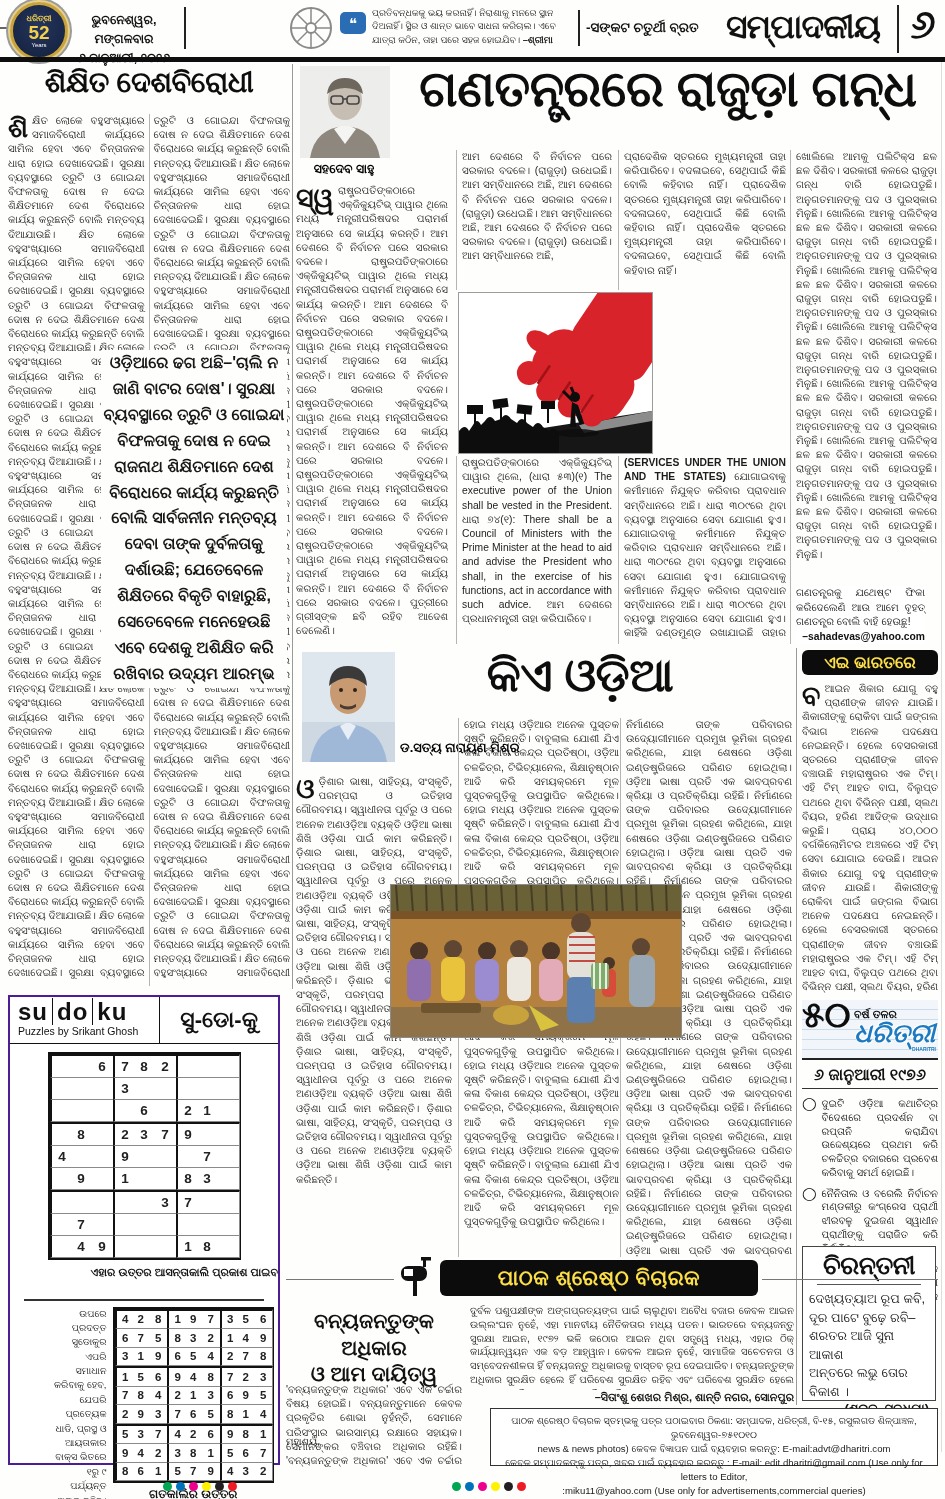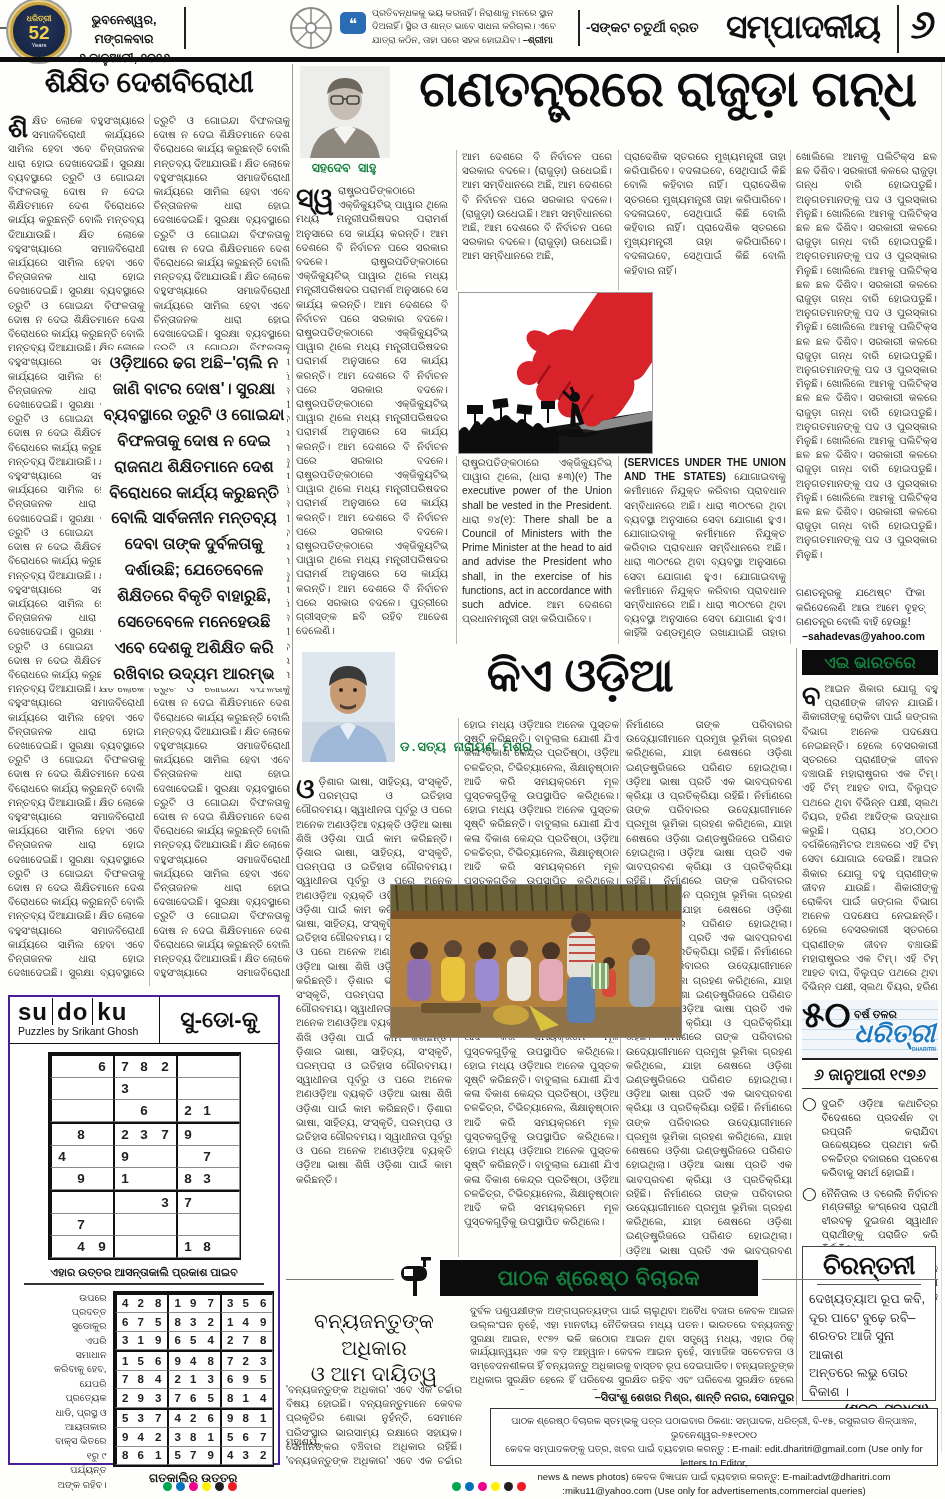--- a/index.html
+++ b/index.html
@@ -5,22 +5,22 @@
   html,body{margin:0;padding:0;background:#888;}
   #page{position:relative;width:945px;height:1499px;background:#fefefc;margin:0 auto;
         font-family:"Liberation Sans","DejaVu Sans",sans-serif;color:#111;overflow:hidden;}
   .abs{position:absolute;}
   .jtext{text-align:justify;overflow:hidden;line-height:1.38;font-size:10.3px;color:#1c1c1c;}
   .dropcap{float:left;font-size:27px;line-height:.9;font-weight:bold;margin:2px 4px 0 0;color:#111;}
   .rule-v{background:#9a9a9a;width:1px;}
   .rule-h{background:#9a9a9a;height:1px;}
   .colrule{border-left:1px solid #b5b5b5;padding-left:5px;}
   .headline{font-weight:900;color:#0d0d0d;text-align:center;letter-spacing:-.5px;}
-  .byline{font-weight:bold;font-size:12.5px;color:#15803d;font-family:Liberation Mono, monospace;}
-  .blackbar{background:#0c0c0c;color:#15803d;font-weight:bold;text-align:center;}
+  .byline{font-weight:bold;font-size:12.5px;color:#000000;}
+  .blackbar{background:#0c0c0c;color:#fde047;font-weight:bold;text-align:center;border-radius:6px;}
   .bullet-item{display:flex;gap:5px;margin:0 0 7px 0;font-size:10.2px;line-height:1.35;text-align:justify;}
   .bullet-item .ring{font-size:13px;line-height:1;font-weight:bold;color:#111;}
   .sgrid{display:grid;border:2px solid #111;background:#fff;}
   .sgrid .cell{display:flex;align-items:center;justify-content:center;
                border-right:1px solid #8a8a8a;border-bottom:1px solid #8a8a8a;
                font-weight:bold;color:#222;background:#fff;}
   .sgrid .cell.bl{border-left:2px solid #111;} .sgrid .cell.bt{border-top:2px solid #111;}
   .pg{--cs:21px;} .pg .cell{width:var(--cs);height:var(--cs);font-size:13.5px;}
   .sg{--cs:17.5px;} .sg .cell{width:var(--cs);height:var(--cs);font-size:11.5px;}
   .endnote{font-weight:bold;text-align:right;background:#fff;}
@@ -390,21 +390,21 @@
           <div class="cell">4</div>
           <div class="cell">9</div>
           <div class="cell bl"></div>
           <div class="cell"></div>
           <div class="cell"></div>
           <div class="cell bl">1</div>
           <div class="cell">8</div>
           <div class="cell"></div>
         </div>
     </div>
-    <div style="text-align:center;font-size:11px;font-weight:bold;margin:6px 0 4px;">ଏହାର ଉତ୍ତର ଆସନ୍ତାକାଲି ପ୍ରକାଶ ପାଇବ</div>
+    <div style="text-align:right;font-size:11px;font-weight:bold;margin:6px 0 20px;">ଏହାର ଉତ୍ତର ଆସନ୍ତାକାଲି ପ୍ରକାଶ ପାଇବ</div>
     <div class="rule-h" style="margin:0 14px;background:#333;height:1.5px;"></div>
     <div style="display:flex;gap:6px;padding:6px 4px 0 4px;">
       <div style="width:64px;font-size:9.6px;line-height:1.5;text-align:right;color:#222;margin-left:40px;">ଉପରେ ପ୍ରଦତ୍ତ ସୁଡୋକୁର ଏପରି ସମାଧାନ କରିବାକୁ ହେବ, ଯେପରି ପ୍ରତ୍ୟେକ ଧାଡି, ପ୍ରସ୍ଥ ଓ ଆୟତାକାର ବାକ୍ସ ଭିତରେ ୧ରୁ ୯ ପର୍ଯ୍ୟନ୍ତ ଅଙ୍କ ରହିବ।</div>
       <div style="flex:1;display:flex;flex-direction:column;align-items:center;">
         <div class="sgrid sg" style="grid-template-columns:repeat(9,17.5px);">
             <div class="cell bl bt">4</div>
             <div class="cell bt">2</div>
             <div class="cell bt">8</div>
             <div class="cell bl bt">1</div>
             <div class="cell bt">9</div>
@@ -496,37 +496,37 @@
     <svg width="36" height="42" viewBox="0 0 36 42">
       <rect x="3" y="10" width="26" height="15" rx="7" fill="#111"></rect>
       <rect x="6" y="13" width="9" height="7" fill="#fff"></rect>
       <rect x="15" y="25" width="4" height="15" fill="#111"></rect>
       <rect x="25" y="1" width="3" height="10" fill="#111"></rect>
       <rect x="23" y="1" width="10" height="3.5" fill="#111"></rect>
     </svg>
   </div>
   <div class="abs blackbar" style="left:440px;top:1260px;width:318px;height:36px;font-size:21px;line-height:36px;letter-spacing:.5px;">ପାଠକ ଶ୍ରେଷ୍ଠ ବିଚାରକ</div>
 
-  <div class="abs" style="left:286px;top:1308px;width:176px;text-align:center;font-weight:400;font-size:20.5px;line-height:1.3;">
+  <div class="abs" style="left:286px;top:1308px;width:176px;text-align:center;font-weight:700;font-size:20.5px;line-height:1.3;">
     <div>ବନ୍ୟଜନ୍ତୁଙ୍କ ଅଧିକାର</div>
     <div>ଓ ଆମ ଦାୟିତ୍ୱ</div>
   </div>
   <div class="abs" style="left:286px;top:1436px;font-size:10px;">ମହାଶୟ,</div>
   <div class="abs jtext" style="left:286px;top:1383px;width:176px;height:84px;">
     <span>'ବନ୍ୟଜନ୍ତୁଙ୍କ ଅଧିକାର' ଏବେ ଏକ ଚର୍ଚ୍ଚାର ବିଷୟ ହୋଇଛି। ବନ୍ୟଜନ୍ତୁମାନେ କେବଳ ପ୍ରକୃତିର ଶୋଭା ନୁହଁନ୍ତି, ସେମାନେ ପରିସଂସ୍ଥାର ଭାରସାମ୍ୟ ରକ୍ଷାରେ ସହାୟକ। ସେମାନଙ୍କର ବଞ୍ଚିବାର ଅଧିକାର ରହିଛି। 'ବନ୍ୟଜନ୍ତୁଙ୍କ ଅଧିକାର' ଏବେ ଏକ ଚର୍ଚ୍ଚାର ବିଷୟ ହୋଇଛି। ବନ୍ୟଜନ୍ତୁମାନେ କେବଳ ପ୍ରକୃତିର ଶୋଭା ନୁହଁନ୍ତି, ସେମାନେ ପରିସଂସ୍ଥାର ଭାରସାମ୍ୟ ରକ୍ଷାରେ ସହାୟକ। ସେମାନଙ୍କର ବଞ୍ଚିବାର ଅଧିକାର ରହିଛି।</span>
   </div>
   <div class="abs jtext" style="left:470px;top:1304px;width:324px;height:86px;font-size:10px;">
     <span>ଦୁର୍ବଳ ପଶୁପକ୍ଷୀଙ୍କ ଅଙ୍ଗପ୍ରତ୍ୟଙ୍ଗ ପାଇଁ ଚାଲୁଥିବା ଅବୈଧ ବଜାର କେବଳ ଆଇନ ଉଲ୍ଲଂଘନ ନୁହେଁ, ଏହା ମାନବୀୟ ନୈତିକତାର ମଧ୍ୟ ପତନ। ଭାରତରେ ବନ୍ୟଜନ୍ତୁ ସୁରକ୍ଷା ଆଇନ, ୧୯୭୨ ଭଳି କଠୋର ଆଇନ ଥିବା ସତ୍ତ୍ୱେ ମଧ୍ୟ, ଏହାର ଠିକ୍ କାର୍ଯ୍ୟାନ୍ୱୟନ ଏକ ବଡ଼ ଆହ୍ୱାନ। କେବଳ ଆଇନ ନୁହେଁ, ସାମାଜିକ ସଚେତନତା ଓ ସମ୍ବେଦନଶୀଳତା ହିଁ ବନ୍ୟଜନ୍ତୁ ଅଧିକାରକୁ ବାସ୍ତବ ରୂପ ଦେଇପାରିବ। ବନ୍ୟଜନ୍ତୁଙ୍କ ଅଧିକାର ସୁରକ୍ଷିତ ହେଲେ ହିଁ ପରିବେଶ ସୁରକ୍ଷିତ ରହିବ ଏବଂ ପରିବେଶ ସୁରକ୍ଷିତ ହେଲେ ମନୁଷ୍ୟର ଭବିଷ୍ୟତ ମଧ୍ୟ ସୁରକ୍ଷିତ ରହିବ।</span>
   </div>
   <div class="abs" style="left:470px;top:1391px;width:324px;text-align:right;font-weight:bold;font-size:11px;">–ସିତାଂଶୁ ଶେଖର ମିଶ୍ର, ଶାନ୍ତି ନଗର, ସୋନପୁର</div>
 
   <div class="abs boxed" style="left:490px;top:1408px;width:448px;height:58px;border:1.5px solid #333;box-sizing:border-box;padding:5px 8px;text-align:center;font-size:9.6px;line-height:1.45;color:#1a1a1a;">
     <div>ପାଠକ ଶ୍ରେଷ୍ଠ ବିଚାରକ ସ୍ତମ୍ଭକୁ ପତ୍ର ପଠାଇବାର ଠିକଣା: ସମ୍ପାଦକ, ଧରିତ୍ରୀ, ବି-୧୫, ରସୁଲଗଡ ଶିଳ୍ପାଞ୍ଚଳ, ଭୁବନେଶ୍ୱର-୭୫୧୦୧୦</div>
+    <div>news &amp; news photos) କେବଳ ବିଜ୍ଞାପନ ପାଇଁ ବ୍ୟବହାର କରନ୍ତୁ: E-mail:advt@dharitri.com</div>
     <div>କେବଳ ସମ୍ପାଦକଙ୍କୁ ପତ୍ର, ଖବର ପାଇଁ ବ୍ୟବହାର କରନ୍ତୁ : E-mail: edit.dharitri@gmail.com (Use only for letters to Editor,</div>
-    <div>news &amp; news photos) କେବଳ ବିଜ୍ଞାପନ ପାଇଁ ବ୍ୟବହାର କରନ୍ତୁ: E-mail:advt@dharitri.com</div>
     <div>:miku11@yahoo.com (Use only for advertisements,commercial queries)</div>
   </div>
 
   <div class="abs rule-v" style="left:941px;top:62px;height:1390px;background:#ddd;"></div>
   <div class="abs" style="left:163px;top:1482px;display:flex;gap:4px;">
     <span style="width:9px;height:9px;border-radius:50%;background:#00a651;display:inline-block;"></span>
     <span style="width:9px;height:9px;border-radius:50%;background:#0072bc;display:inline-block;"></span>
     <span style="width:9px;height:9px;border-radius:50%;background:#ec008c;display:inline-block;"></span>
     <span style="width:9px;height:9px;border-radius:50%;background:#fff200;display:inline-block;"></span>
     <span style="width:9px;height:9px;border-radius:50%;background:#231f20;display:inline-block;"></span>

